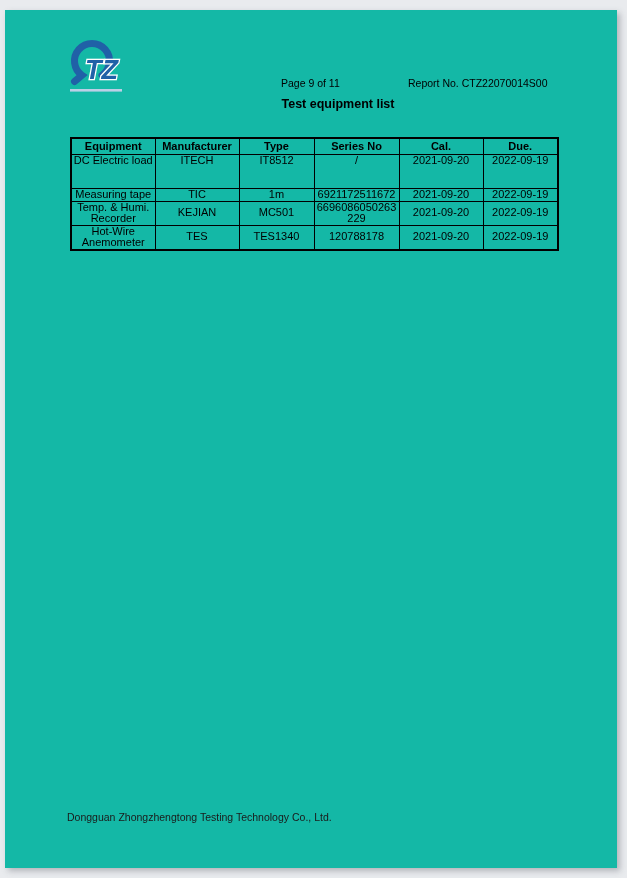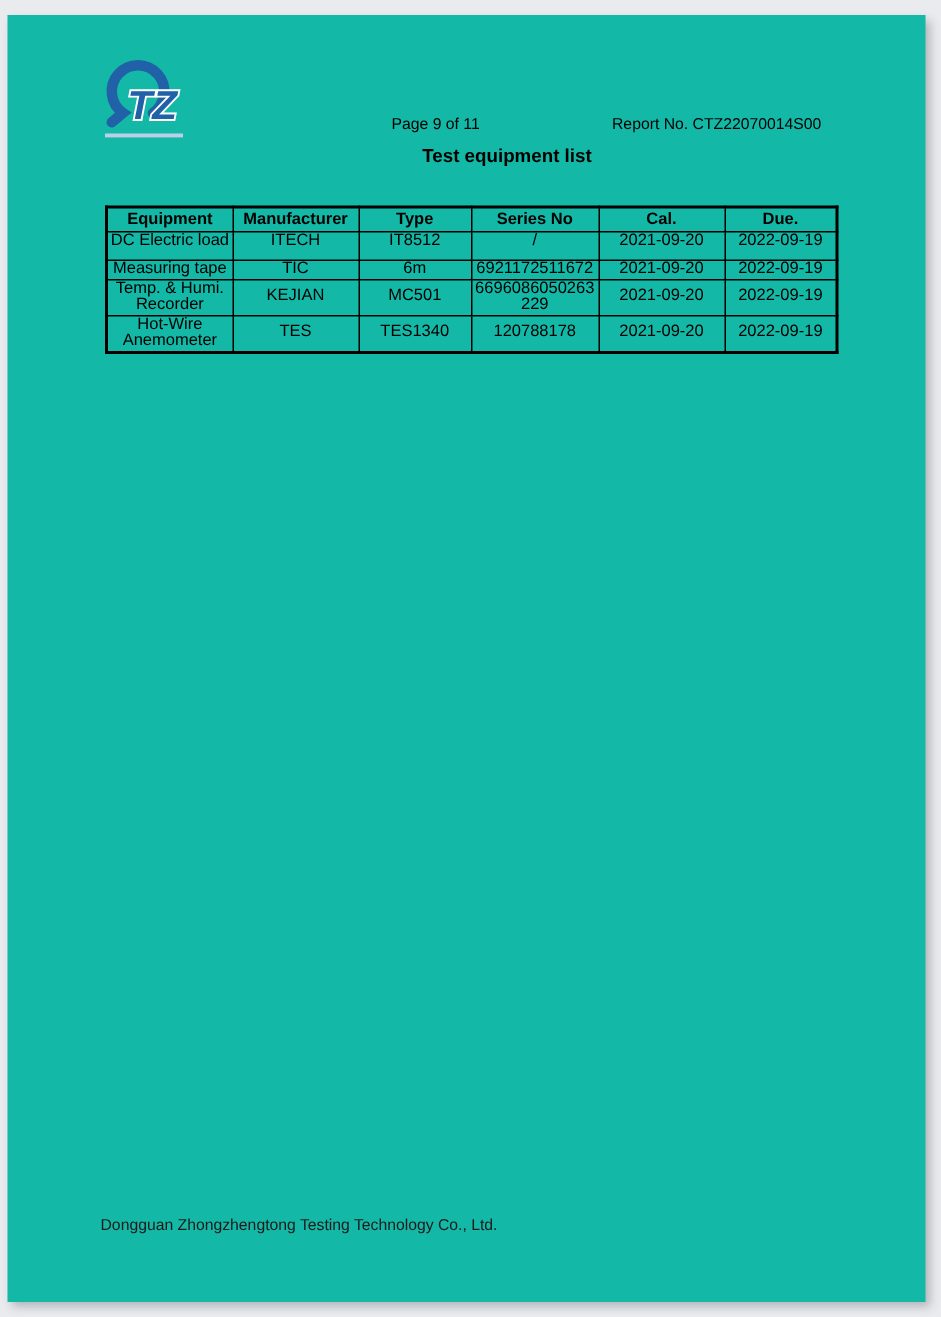--- a/index.html
+++ b/index.html
@@ -28,21 +28,21 @@
     width: 82px;
     height: 64px;
   }
   .meta-text {
     position: absolute;
     top: 67px;
     font-size: 10.5px;
     line-height: 12px;
     white-space: nowrap;
   }
-  .page-indicator { left: 256px; }
+  .page-indicator { left: 276px; }
   .report-no { left: 403px; }
   .doc-title {
     position: absolute;
     left: 0;
     top: 87px;
     width: 100%;
     text-align: center;
     font-size: 12.5px;
     font-weight: bold;
     margin-left: 27px;
@@ -62,21 +62,21 @@
     text-align: center;
     vertical-align: middle;
     padding: 0 1px;
     overflow: hidden;
   }
   .equip-table th {
     font-weight: bold;
     height: 15px;
     margin-top: 37px;
   }
-  tr.row-1 { height: 19px; margin-left: 24px; }
+  tr.row-1 { height: 34px; margin-left: 24px; }
   tr.row-1 td { vertical-align: top; }
   tr.row-2 { height: 12px; }
   tr.row-3 { height: 23px; }
   tr.row-4 { height: 23px; }
   tr.row-5 { height: 24px; }
   td.series-cell { word-break: break-all; }
   .footer-text {
     position: absolute;
     left: 62px;
     top: 801px;
@@ -124,21 +124,21 @@
       <td>DC Electric load</td>
       <td>ITECH</td>
       <td>IT8512</td>
       <td class="series-cell">/</td>
       <td>2021-09-20</td>
       <td>2022-09-19</td>
     </tr>
     <tr class="row-2">
       <td>Measuring tape</td>
       <td>TIC</td>
-      <td>6m</td>
+      <td>1m</td>
       <td class="series-cell">6921172511672</td>
       <td>2021-09-20</td>
       <td>2022-09-19</td>
     </tr>
     <tr class="row-3">
       <td>Temp. &amp; Humi. Recorder</td>
       <td>KEJIAN</td>
       <td>MC501</td>
       <td class="series-cell">6696086050263229</td>
       <td>2021-09-20</td>

